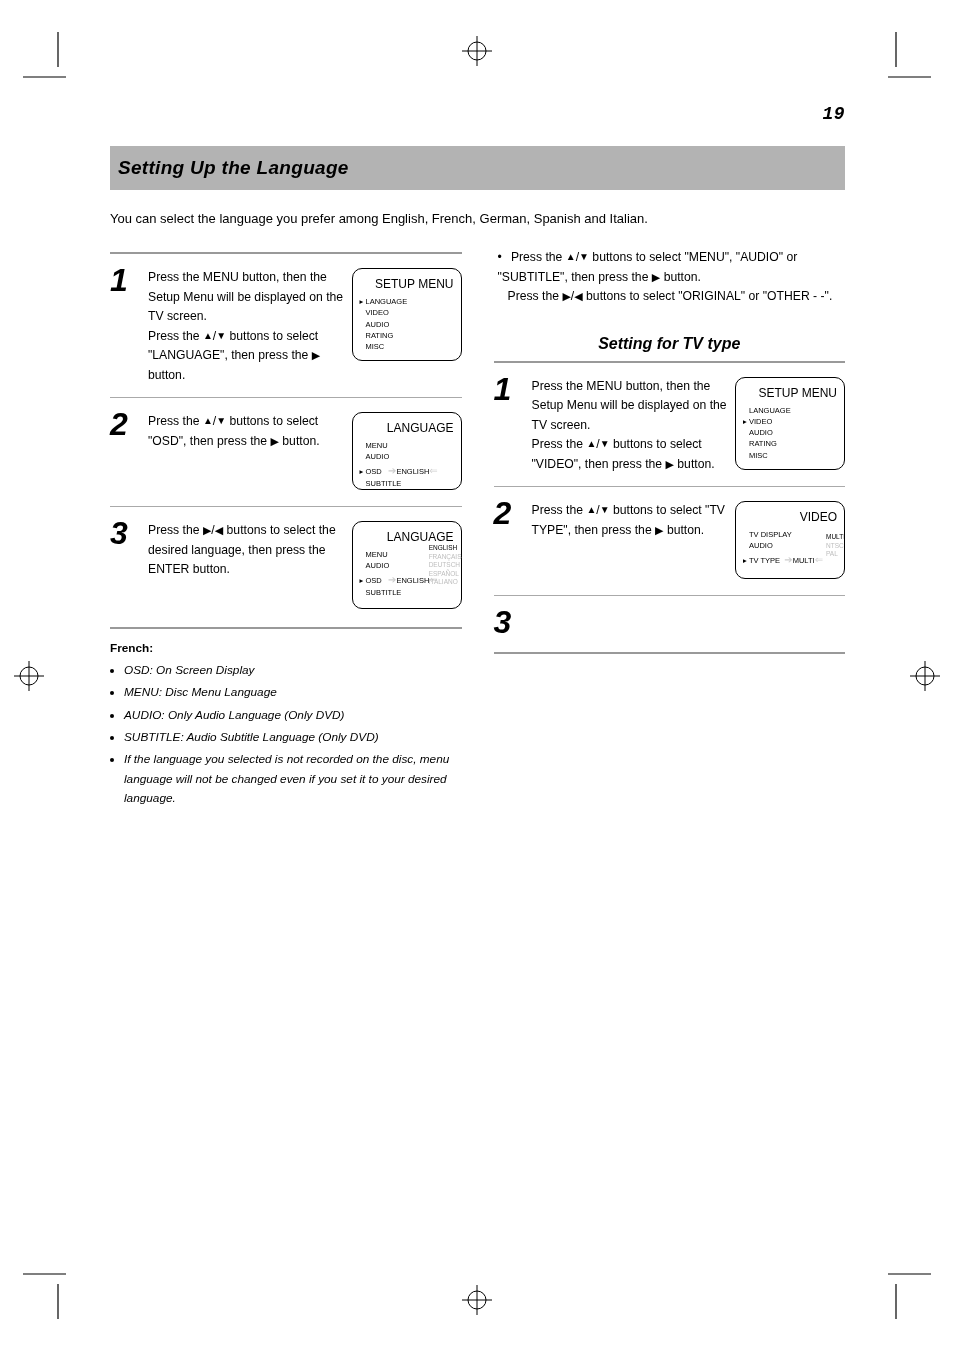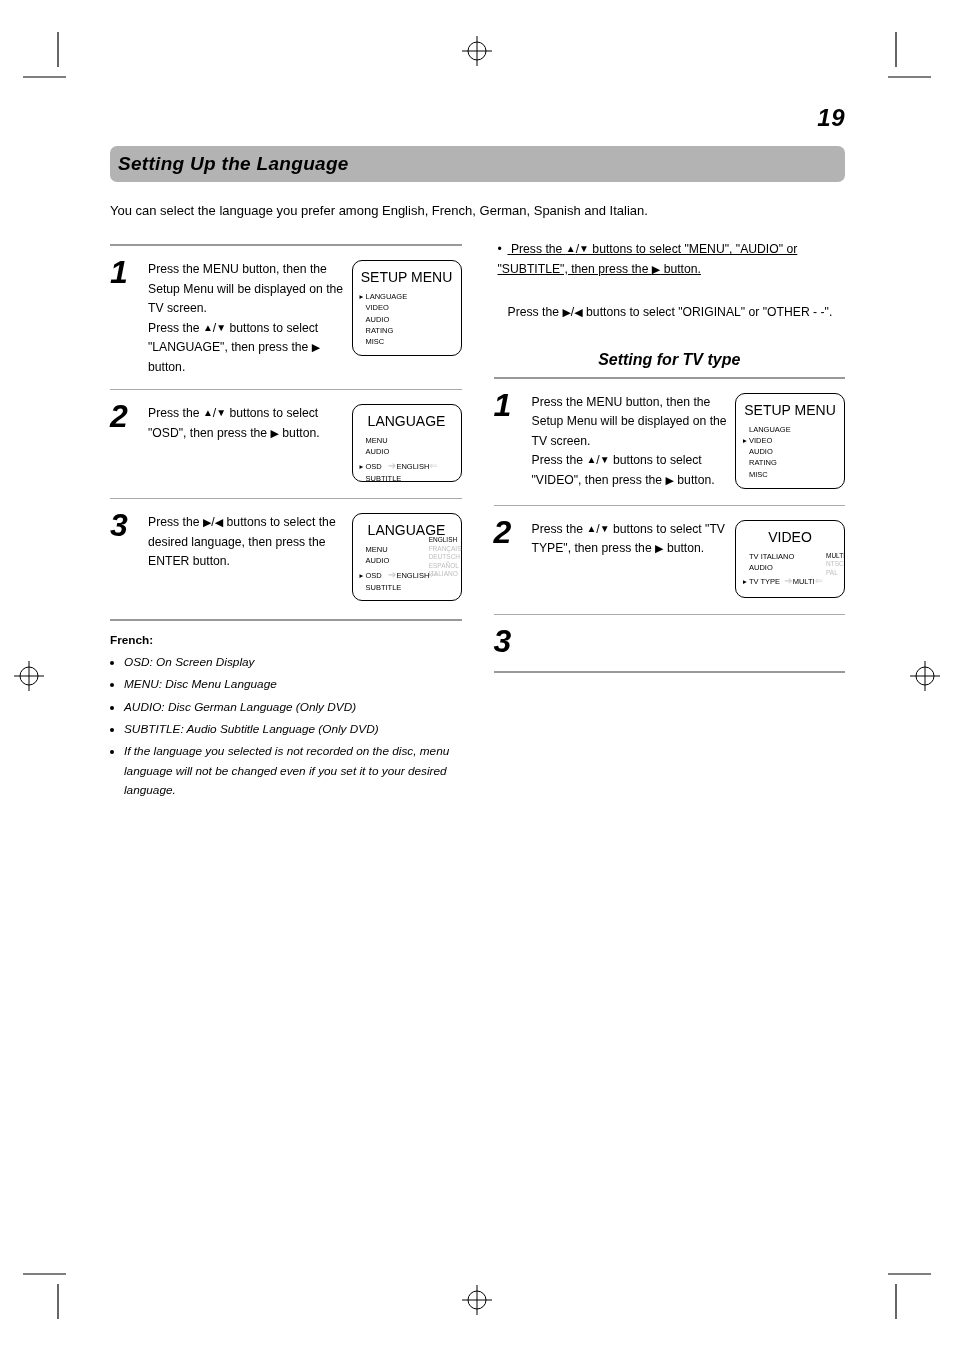--- a/index.html
+++ b/index.html
@@ -21,38 +21,38 @@
     position: absolute;
     top: 110px;
     left: 110px;
     width: 735px;
   }
 
   .page-num {
     position: absolute;
     top: -6px;
     right: 0;
-    font-size: 24px;
+    font-size: 18px;
     font-weight: bold;
     font-style: italic;
     letter-spacing: 0.5px;
+    font-family: Liberation Mono, monospace;
   }
 
   .banner {
     margin-top: 36px;
     background: #b3b3b3;
-    height: 36px;
+    height: 44px;
     display: flex;
     align-items: center;
     padding-left: 8px;
     font-size: 19px;
     font-weight: bold;
     font-style: italic;
     letter-spacing: 0.3px;
-    border-radius: 7px;
   }
 
   .lead {
     margin-top: 18px;
     font-size: 13px;
     line-height: 1.7;
   }
 
   .cols {
     display: flex;
@@ -100,22 +100,22 @@
     border: 1.8px solid #000;
     border-radius: 10px;
     width: 110px;
     font-size: 7.5px;
     padding: 6px 7px 8px 7px;
     line-height: 1.5;
     position: relative;
     background: #fff;
   }
   .panel .title {
-    text-align: center;
-    font-size: 14px;
+    text-align: right;
+    font-size: 12px;
     margin-bottom: 3px;
   }
   .panel .row { white-space: nowrap; }
   .panel .cursor { display: inline-block; width: 6px; }
 
   .langs {
     position: absolute;
     right: -1px;
     top: 50%;
     transform: translateY(-50%);
@@ -268,32 +268,32 @@
         </div>
       </div>
 
       <hr class="sep">
 
       <div class="notes">
         <div class="head">French:</div>
         <ul>
           <li>OSD: On Screen Display</li>
           <li>MENU: Disc Menu Language</li>
-          <li>AUDIO: Disc German Language (Only DVD)</li>
+          <li>AUDIO: Only Audio Language (Only DVD)</li>
           <li>SUBTITLE: Audio Subtitle Language (Only DVD)</li>
           <li>If the language you selected is not recorded on the disc, menu language will not be changed even if you set it to your desired language.</li>
         </ul>
       </div>
 
     </div>
 
     <div class="col">
 
       <div class="bullet-instr" style="margin-top:10px;">
-        <div style="margin-bottom:24px;text-decoration:underline;">
+        <div style="margin-bottom:0;">
           <span class="dot">•</span>
           <span>Press the </span><span class="tri">▲</span>/<span class="tri">▼</span><span> buttons to select "MENU", "AUDIO" or "SUBTITLE", then press the </span><span class="tri-big">▶</span><span> button.</span>
         </div>
         <div style="padding-left:10px;">
           <span>Press the </span><span class="tri-big">▶</span>/<span class="tri-big">◀</span><span> buttons to select "ORIGINAL" or "OTHER - -".</span>
         </div>
       </div>
 
       <div class="subhead" style="margin-top:28px;">Setting for TV type</div>
       <hr class="sep" style="margin-top:4px;">
@@ -317,21 +317,21 @@
       </div>
 
       <hr class="thin">
 
       <div class="step">
         <div class="stepnum">2</div>
         <div class="stepbody">
           <div class="panel-wrap">
             <div class="panel" style="height:78px;">
               <div class="title">VIDEO</div>
-              <div class="row"><span class="cursor"></span><span>TV ITALIANO</span></div>
+              <div class="row"><span class="cursor"></span><span>TV DISPLAY</span></div>
               <div class="row"><span class="cursor"></span><span>AUDIO</span></div>
               <div class="row"><span class="cursor">▸</span><span>TV TYPE</span>&nbsp;&nbsp;<span class="lang-arrow left">➔</span><span>MULTI</span><span class="lang-arrow">⇐</span></div>
               <div class="langs" style="top:58%;">
                 <div class="current">MULTI</div>
                 <div>NTSC</div>
                 <div>PAL</div>
               </div>
             </div>
           </div>
           <span>Press the </span><span class="tri">▲</span>/<span class="tri">▼</span><span> buttons to select "TV TYPE", then press the </span><span class="tri-big">▶</span><span> button.</span>

